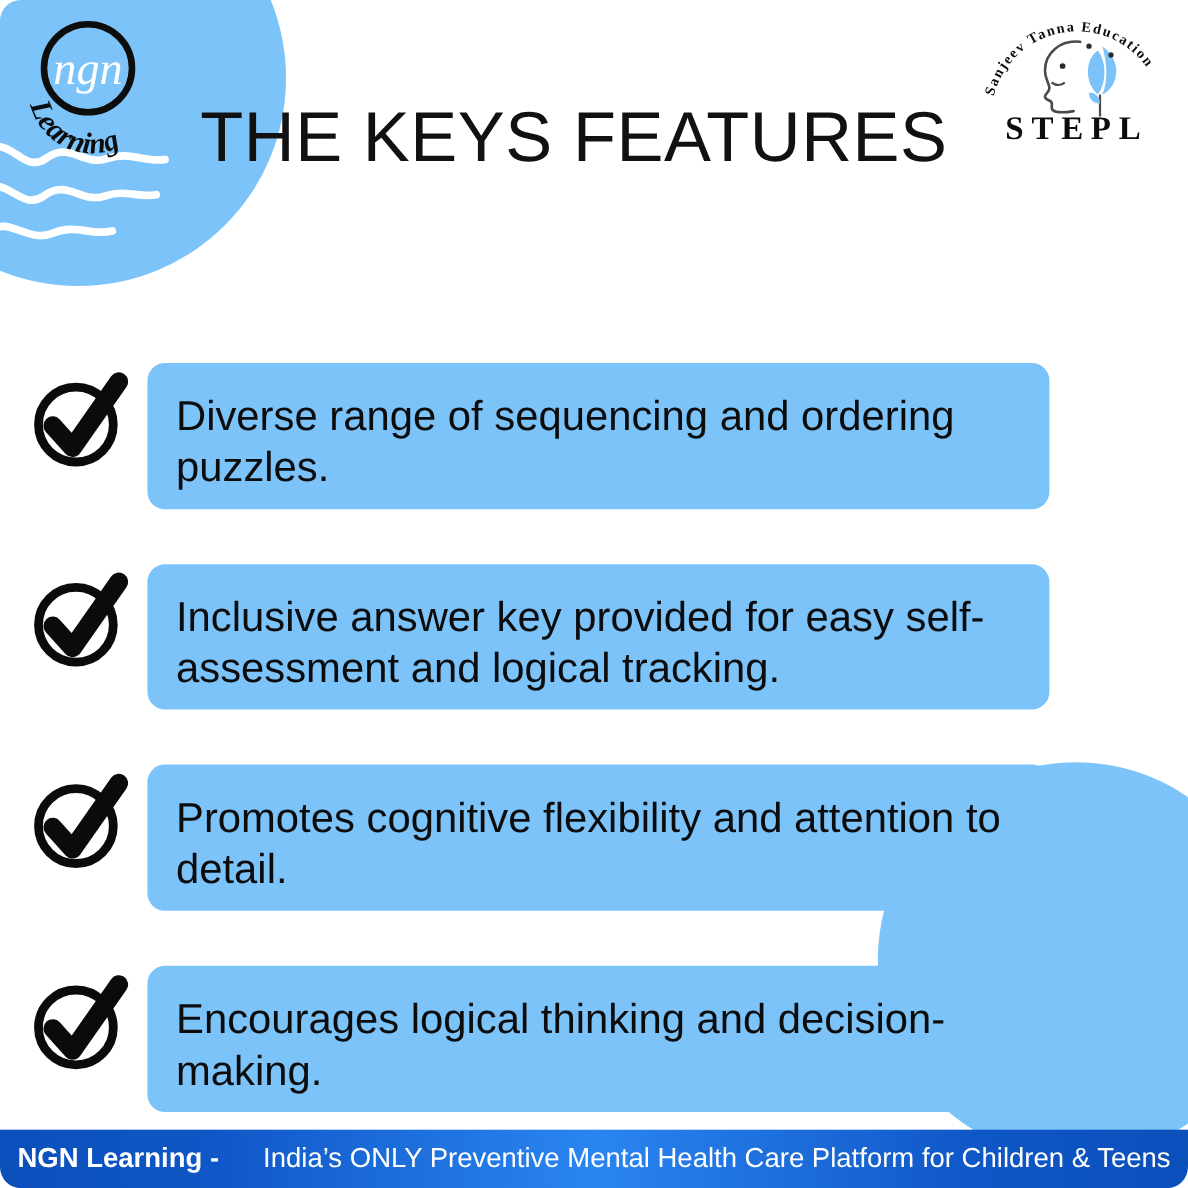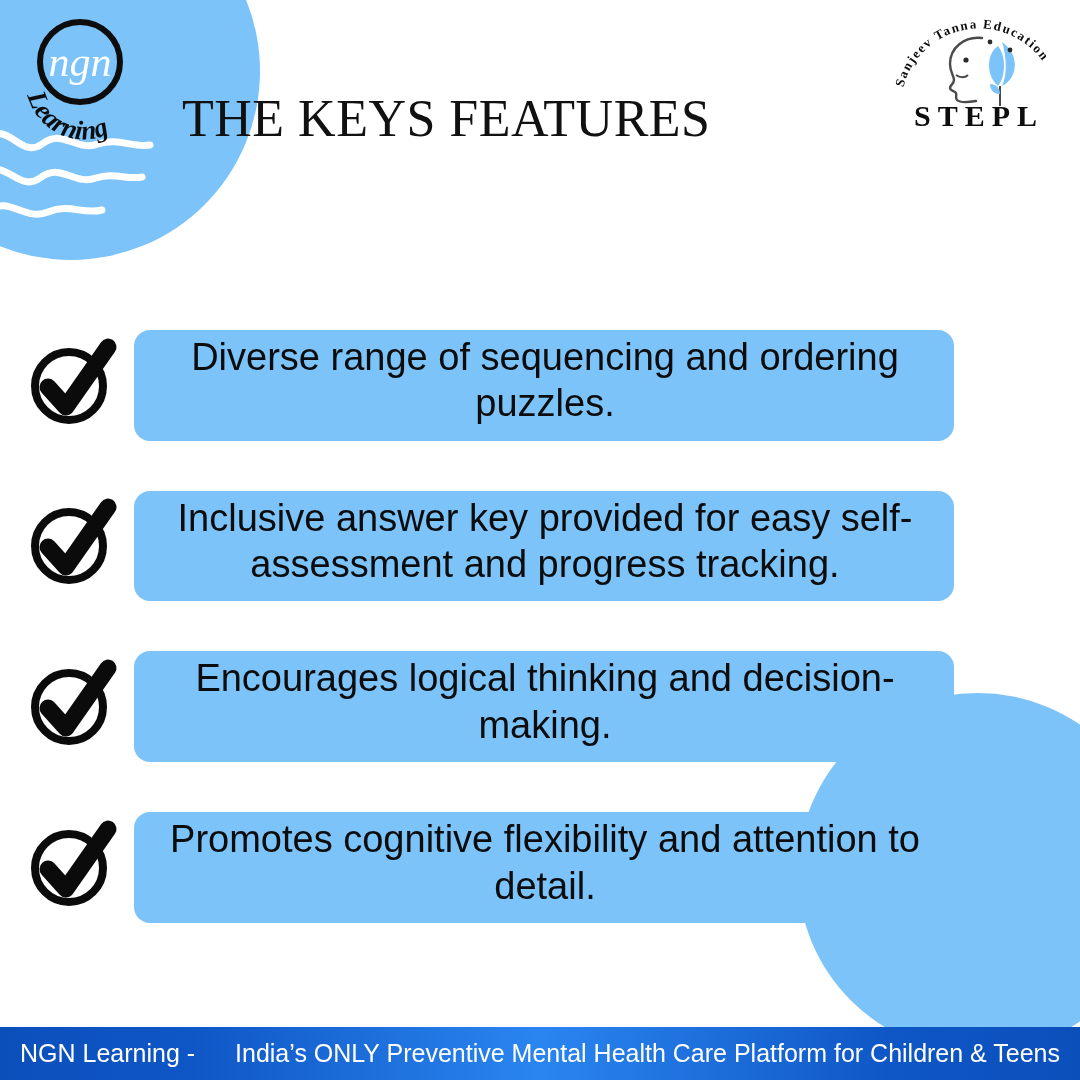--- a/index.html
+++ b/index.html
@@ -9,20 +9,21 @@
   }
   body {
     font-family: "Liberation Sans", sans-serif;
   }
   #poster {
     position: relative;
     width: 1080px;
     height: 1080px;
     background: #ffffff;
     overflow: hidden;
+    border-radius: 19px;
   }
 
   
   .tl-blob {
     position: absolute;
     left: -118px;
     top: -118px;
     width: 378px;
     height: 378px;
     border-radius: 50%;
@@ -69,22 +70,22 @@
     z-index: 3;
   }
 
   
   .title {
     position: absolute;
     left: 182px;
     top: 92px;
     width: 760px;
     z-index: 4;
-    font-family: Liberation Serif, serif;
-    font-size: 52px;
+    font-family: Liberation Sans, sans-serif;
+    font-size: 64px;
     line-height: 1.03;
     font-weight: 300;
     letter-spacing: 0.5px;
     color: #111111;
     text-transform: uppercase;
   }
   .title .line { display: block; white-space: nowrap; }
 
   
   .features {
@@ -109,24 +110,23 @@
     align-items: center;
     justify-content: center;
   }
   .feature-card {
     flex: 0 0 auto;
     width: 820px;
     min-height: 105px;
     box-sizing: border-box;
     background: #7CC3FA;
     border-radius: 16px;
-    padding: 4px 24px 14px 26px;
+    padding: 26px 24px 14px 26px;
     display: flex;
     align-items: flex-start;
-    text-align: center;
   }
   .feature-text {
     font-family: "Liberation Sans Narrow", "Liberation Sans", sans-serif;
     font-size: 38px;
     line-height: 1.22;
     font-weight: 400;
     color: #0c0c0c;
   }
 
   
@@ -144,21 +144,21 @@
   }
   .footer-inner {
     display: flex;
     align-items: baseline;
     gap: 10px;
     font-family: "Liberation Sans Narrow", "Liberation Sans", sans-serif;
     color: #ffffff;
     font-size: 25px;
     white-space: nowrap;
   }
-  .footer-brand { font-weight: 400; }
+  .footer-brand { font-weight: 700; }
   .footer-tagline { font-weight: 400; margin-left: 30px; }
 </style>
 </head>
 <body>
 
 <div id="poster">
 
   <div class="tl-blob"></div>
 
   <svg class="tl-waves" viewBox="0 0 215 110">
@@ -221,45 +221,45 @@
     </div>
 
     <div class="feature-row">
       <span class="check-icon">
         <svg viewBox="0 0 100 100" width="100" height="100">
           <circle cx="47" cy="53" r="34" fill="none" stroke="#0b0b0b" stroke-width="8"></circle>
           <path d="M26 54 L 44 74 L 86 14" fill="none" stroke="#0b0b0b" stroke-width="17" stroke-linecap="round" stroke-linejoin="round"></path>
         </svg>
       </span>
       <div class="feature-card">
-        <span class="feature-text">Inclusive answer key provided for easy self-assessment and progress tracking.</span>
+        <span class="feature-text">Inclusive answer key provided for easy self-assessment and logical tracking.</span>
+      </div>
+    </div>
+
+    <div class="feature-row">
+      <span class="check-icon">
+        <svg viewBox="0 0 100 100" width="100" height="100">
+          <circle cx="47" cy="53" r="34" fill="none" stroke="#0b0b0b" stroke-width="8"></circle>
+          <path d="M26 54 L 44 74 L 86 14" fill="none" stroke="#0b0b0b" stroke-width="17" stroke-linecap="round" stroke-linejoin="round"></path>
+        </svg>
+      </span>
+      <div class="feature-card">
+        <span class="feature-text">Promotes cognitive flexibility and attention to detail.</span>
       </div>
     </div>
 
     <div class="feature-row">
       <span class="check-icon">
         <svg viewBox="0 0 100 100" width="100" height="100">
           <circle cx="47" cy="53" r="34" fill="none" stroke="#0b0b0b" stroke-width="8"></circle>
           <path d="M26 54 L 44 74 L 86 14" fill="none" stroke="#0b0b0b" stroke-width="17" stroke-linecap="round" stroke-linejoin="round"></path>
         </svg>
       </span>
       <div class="feature-card">
         <span class="feature-text">Encourages logical thinking and decision-making.</span>
-      </div>
-    </div>
-
-    <div class="feature-row">
-      <span class="check-icon">
-        <svg viewBox="0 0 100 100" width="100" height="100">
-          <circle cx="47" cy="53" r="34" fill="none" stroke="#0b0b0b" stroke-width="8"></circle>
-          <path d="M26 54 L 44 74 L 86 14" fill="none" stroke="#0b0b0b" stroke-width="17" stroke-linecap="round" stroke-linejoin="round"></path>
-        </svg>
-      </span>
-      <div class="feature-card">
-        <span class="feature-text">Promotes cognitive flexibility and attention to detail.</span>
       </div>
     </div>
 
   </div>
 
   <div class="footer-banner">
     <div class="footer-inner">
       <span class="footer-brand">NGN Learning -</span>
       <span class="footer-tagline">India’s ONLY Preventive Mental Health Care Platform for Children &amp; Teens</span>
     </div>

